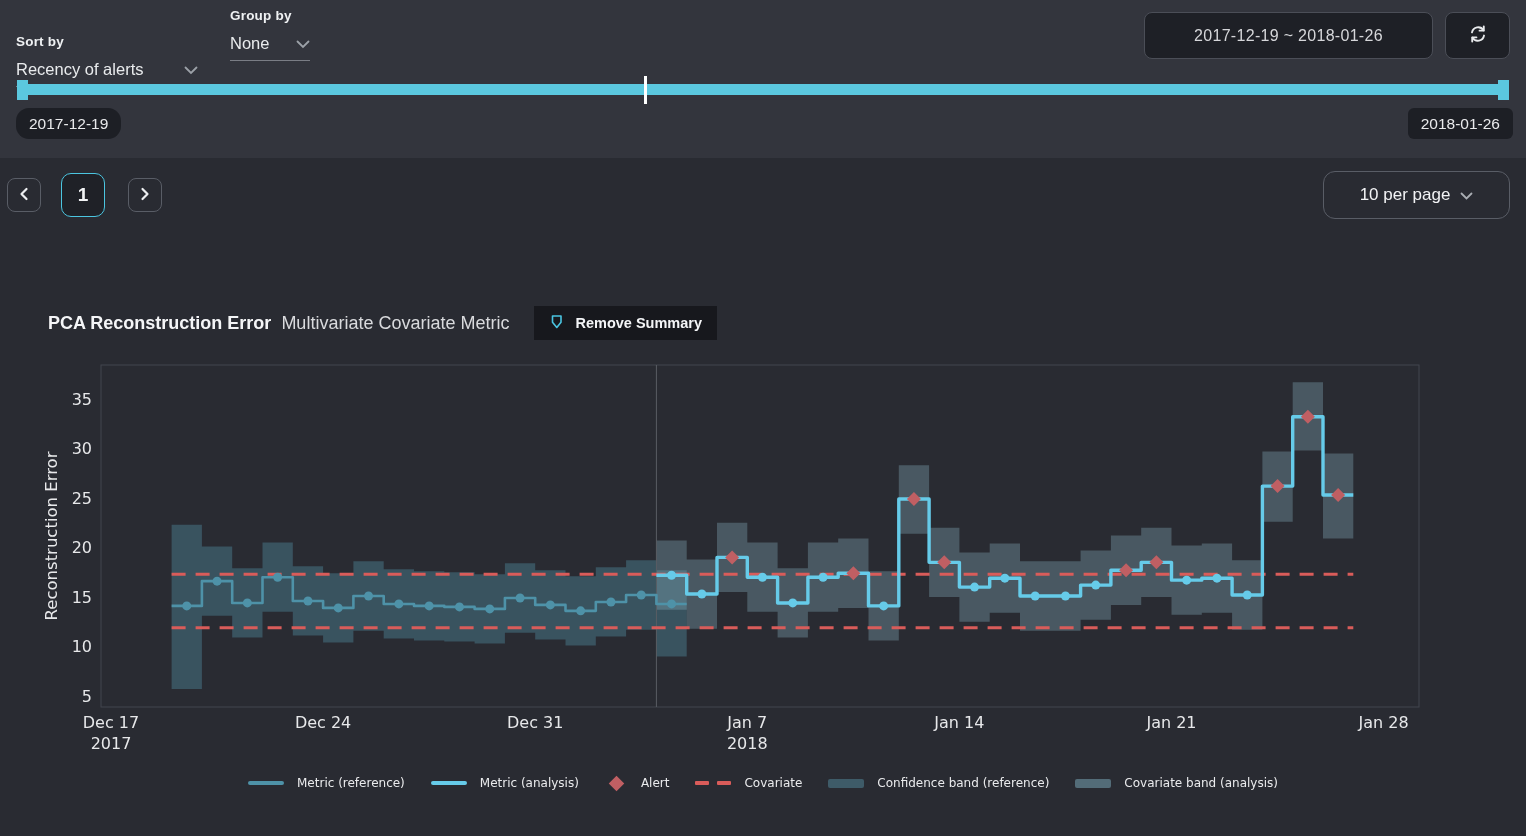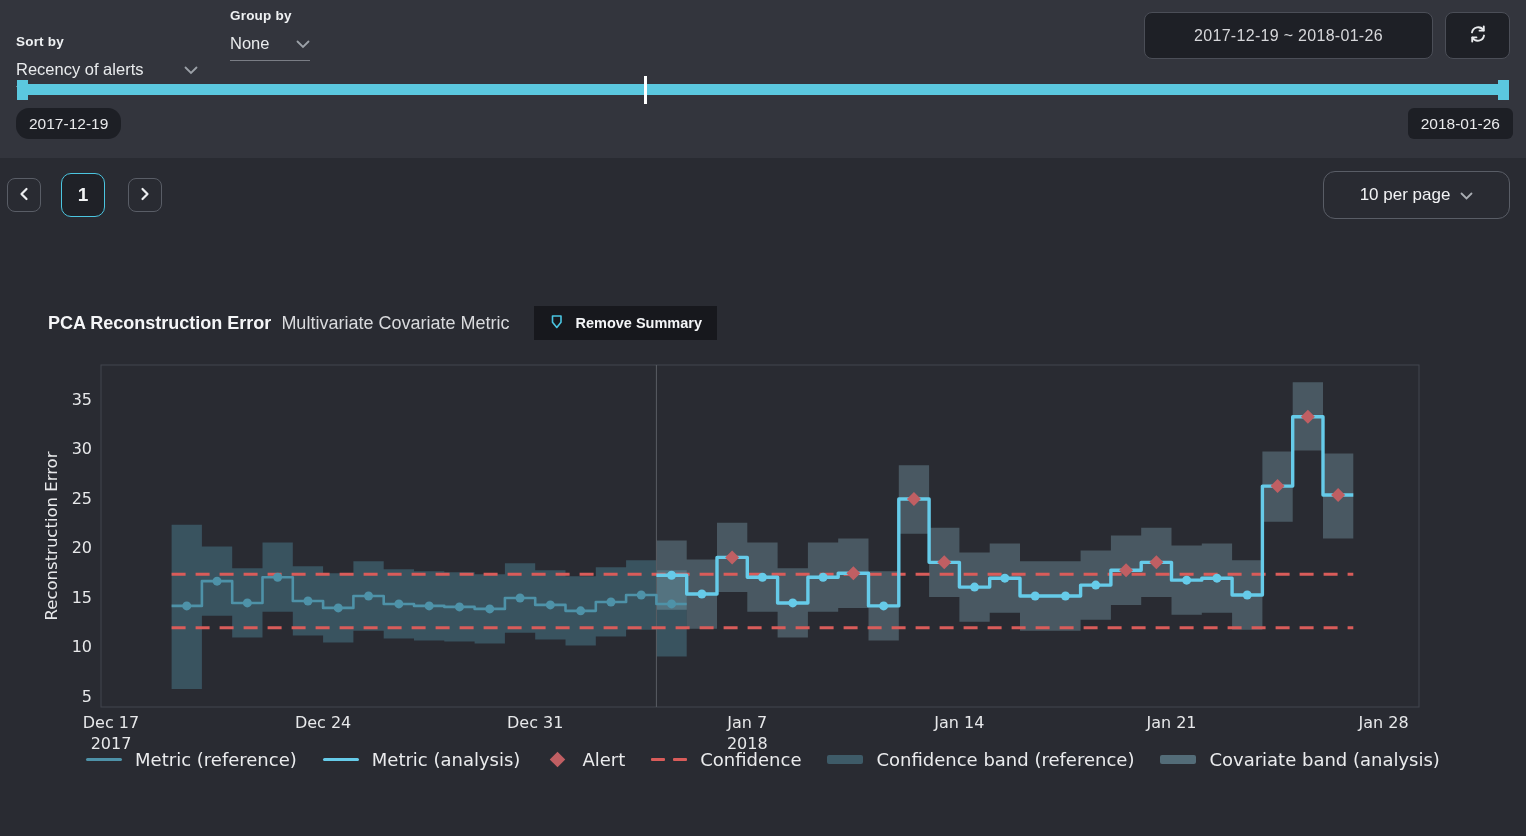--- a/index.html
+++ b/index.html
@@ -49,22 +49,22 @@
   
   .chart-title-row { position:absolute; left:48px; top:306px; display:flex; align-items:center; }
   .chart-title { font-size:18px; font-weight:bold; color:#F4F5F7; }
   .chart-subtitle { font-size:18px; color:#D9DADD; margin-left:10px; }
   .remove-summary { margin-left:25px; height:34px; background:#17181D; border:none; border-radius:0;
     display:flex; align-items:center; gap:10px; padding:16px 15px; cursor:pointer; }
   .remove-summary .lbl { font-size:14.5px; font-weight:bold; color:#F4F5F7; }
   
   #chart-svg { position:absolute; left:0; top:355px; }
   
-  .legend { position:absolute; left:0; top:749px; width:1526px; display:flex; align-items:center;
-    justify-content:center; gap:26px; font-size:18px; color:#EAEBED;
+  .legend { position:absolute; left:0; top:776px; width:1526px; display:flex; align-items:center;
+    justify-content:center; gap:26px; font-size:12px; color:#EAEBED;
     font-family:"DejaVu Sans", sans-serif; }
   .legend-item { display:flex; align-items:center; gap:13px; }
   .sw-line { width:36px; height:3.5px; border-radius:2px; display:inline-block; }
   .sw-diamond { width:11px; height:11px; transform:rotate(45deg); display:inline-block; margin:0 6px; }
   .sw-dashes { display:flex; gap:8px; }
   .sw-dash { width:14px; height:3.5px; border-radius:1px; display:inline-block; }
   .sw-band { width:36px; height:9px; border-radius:2px; display:inline-block; }
 </style>
 </head>
 <body>
@@ -239,21 +239,21 @@
   </div>
   <div class="legend-item">
     <span class="sw-diamond" style="background: rgb(192, 95, 99);"></span>
     <span>Alert</span>
   </div>
   <div class="legend-item">
     <span class="sw-dashes">
       <span class="sw-dash" style="background: rgb(217, 92, 90);"></span>
       <span class="sw-dash" style="background: rgb(217, 92, 90);"></span>
     </span>
-    <span>Confidence</span>
+    <span>Covariate</span>
   </div>
   <div class="legend-item">
     <span class="sw-band" style="background: rgb(62, 91, 104);"></span>
     <span>Confidence band (reference)</span>
   </div>
   <div class="legend-item">
     <span class="sw-band" style="background: rgb(83, 108, 120);"></span>
     <span>Covariate band (analysis)</span>
   </div>
 </div>

